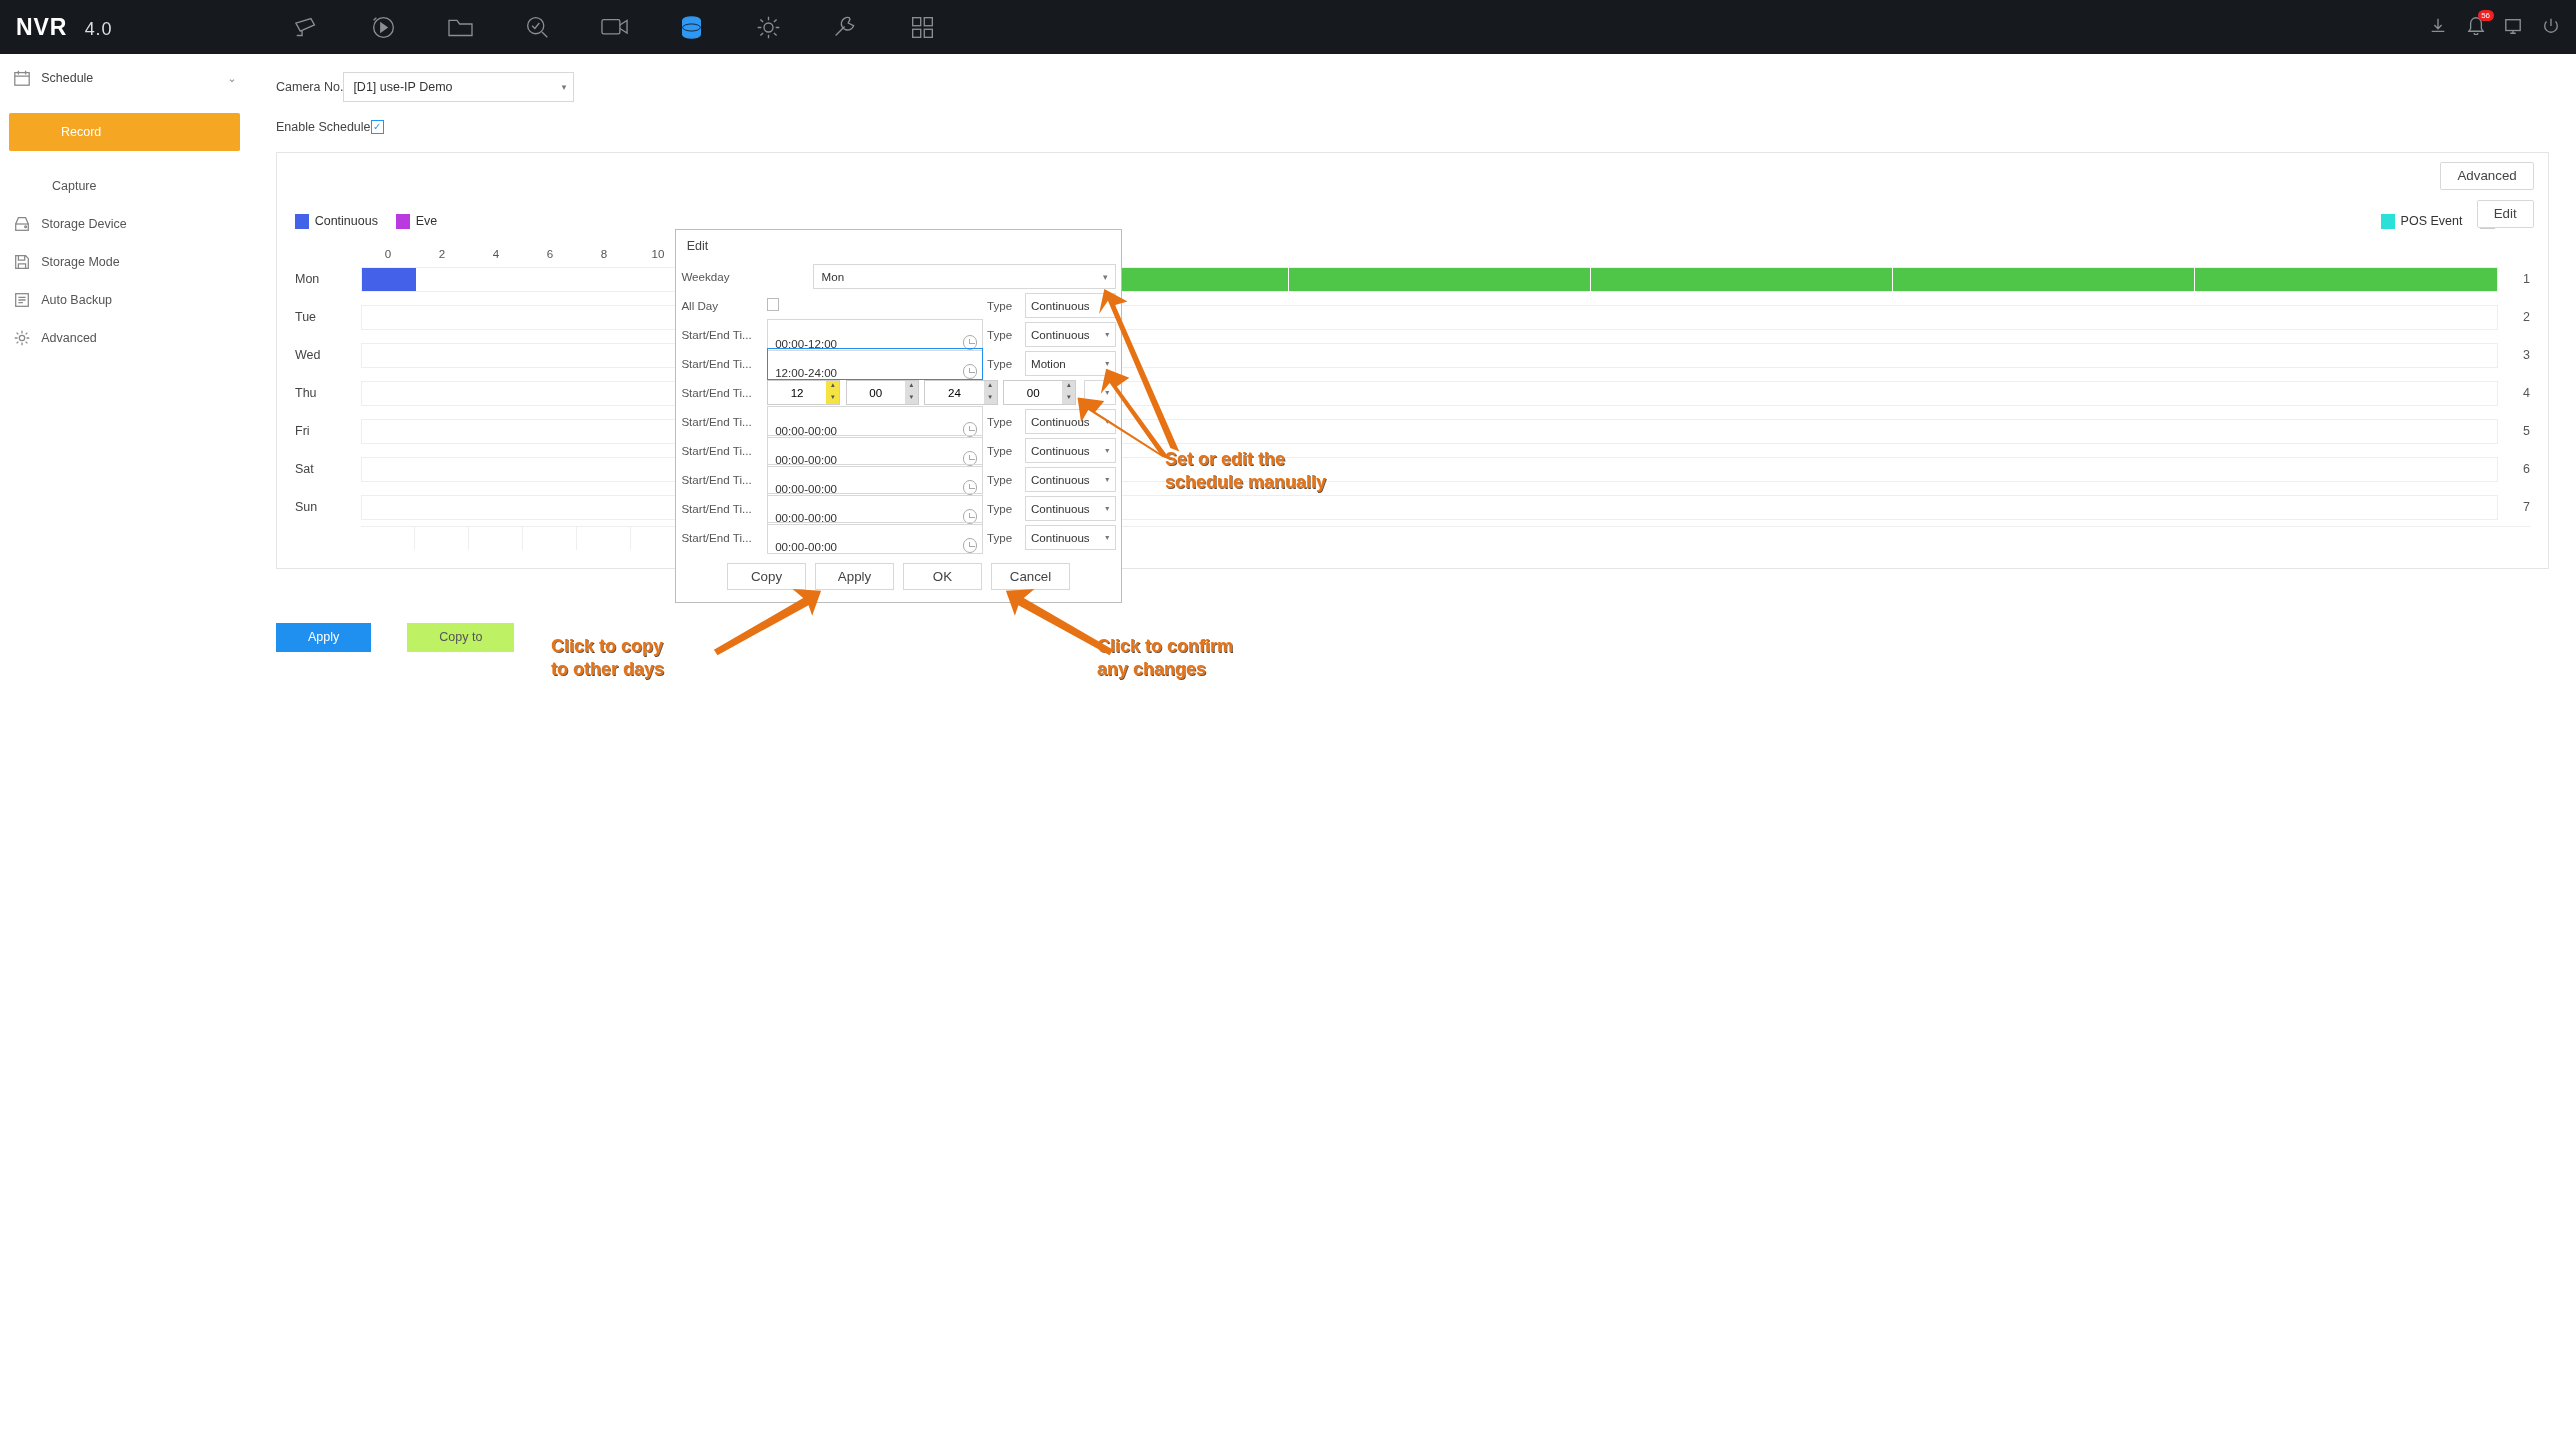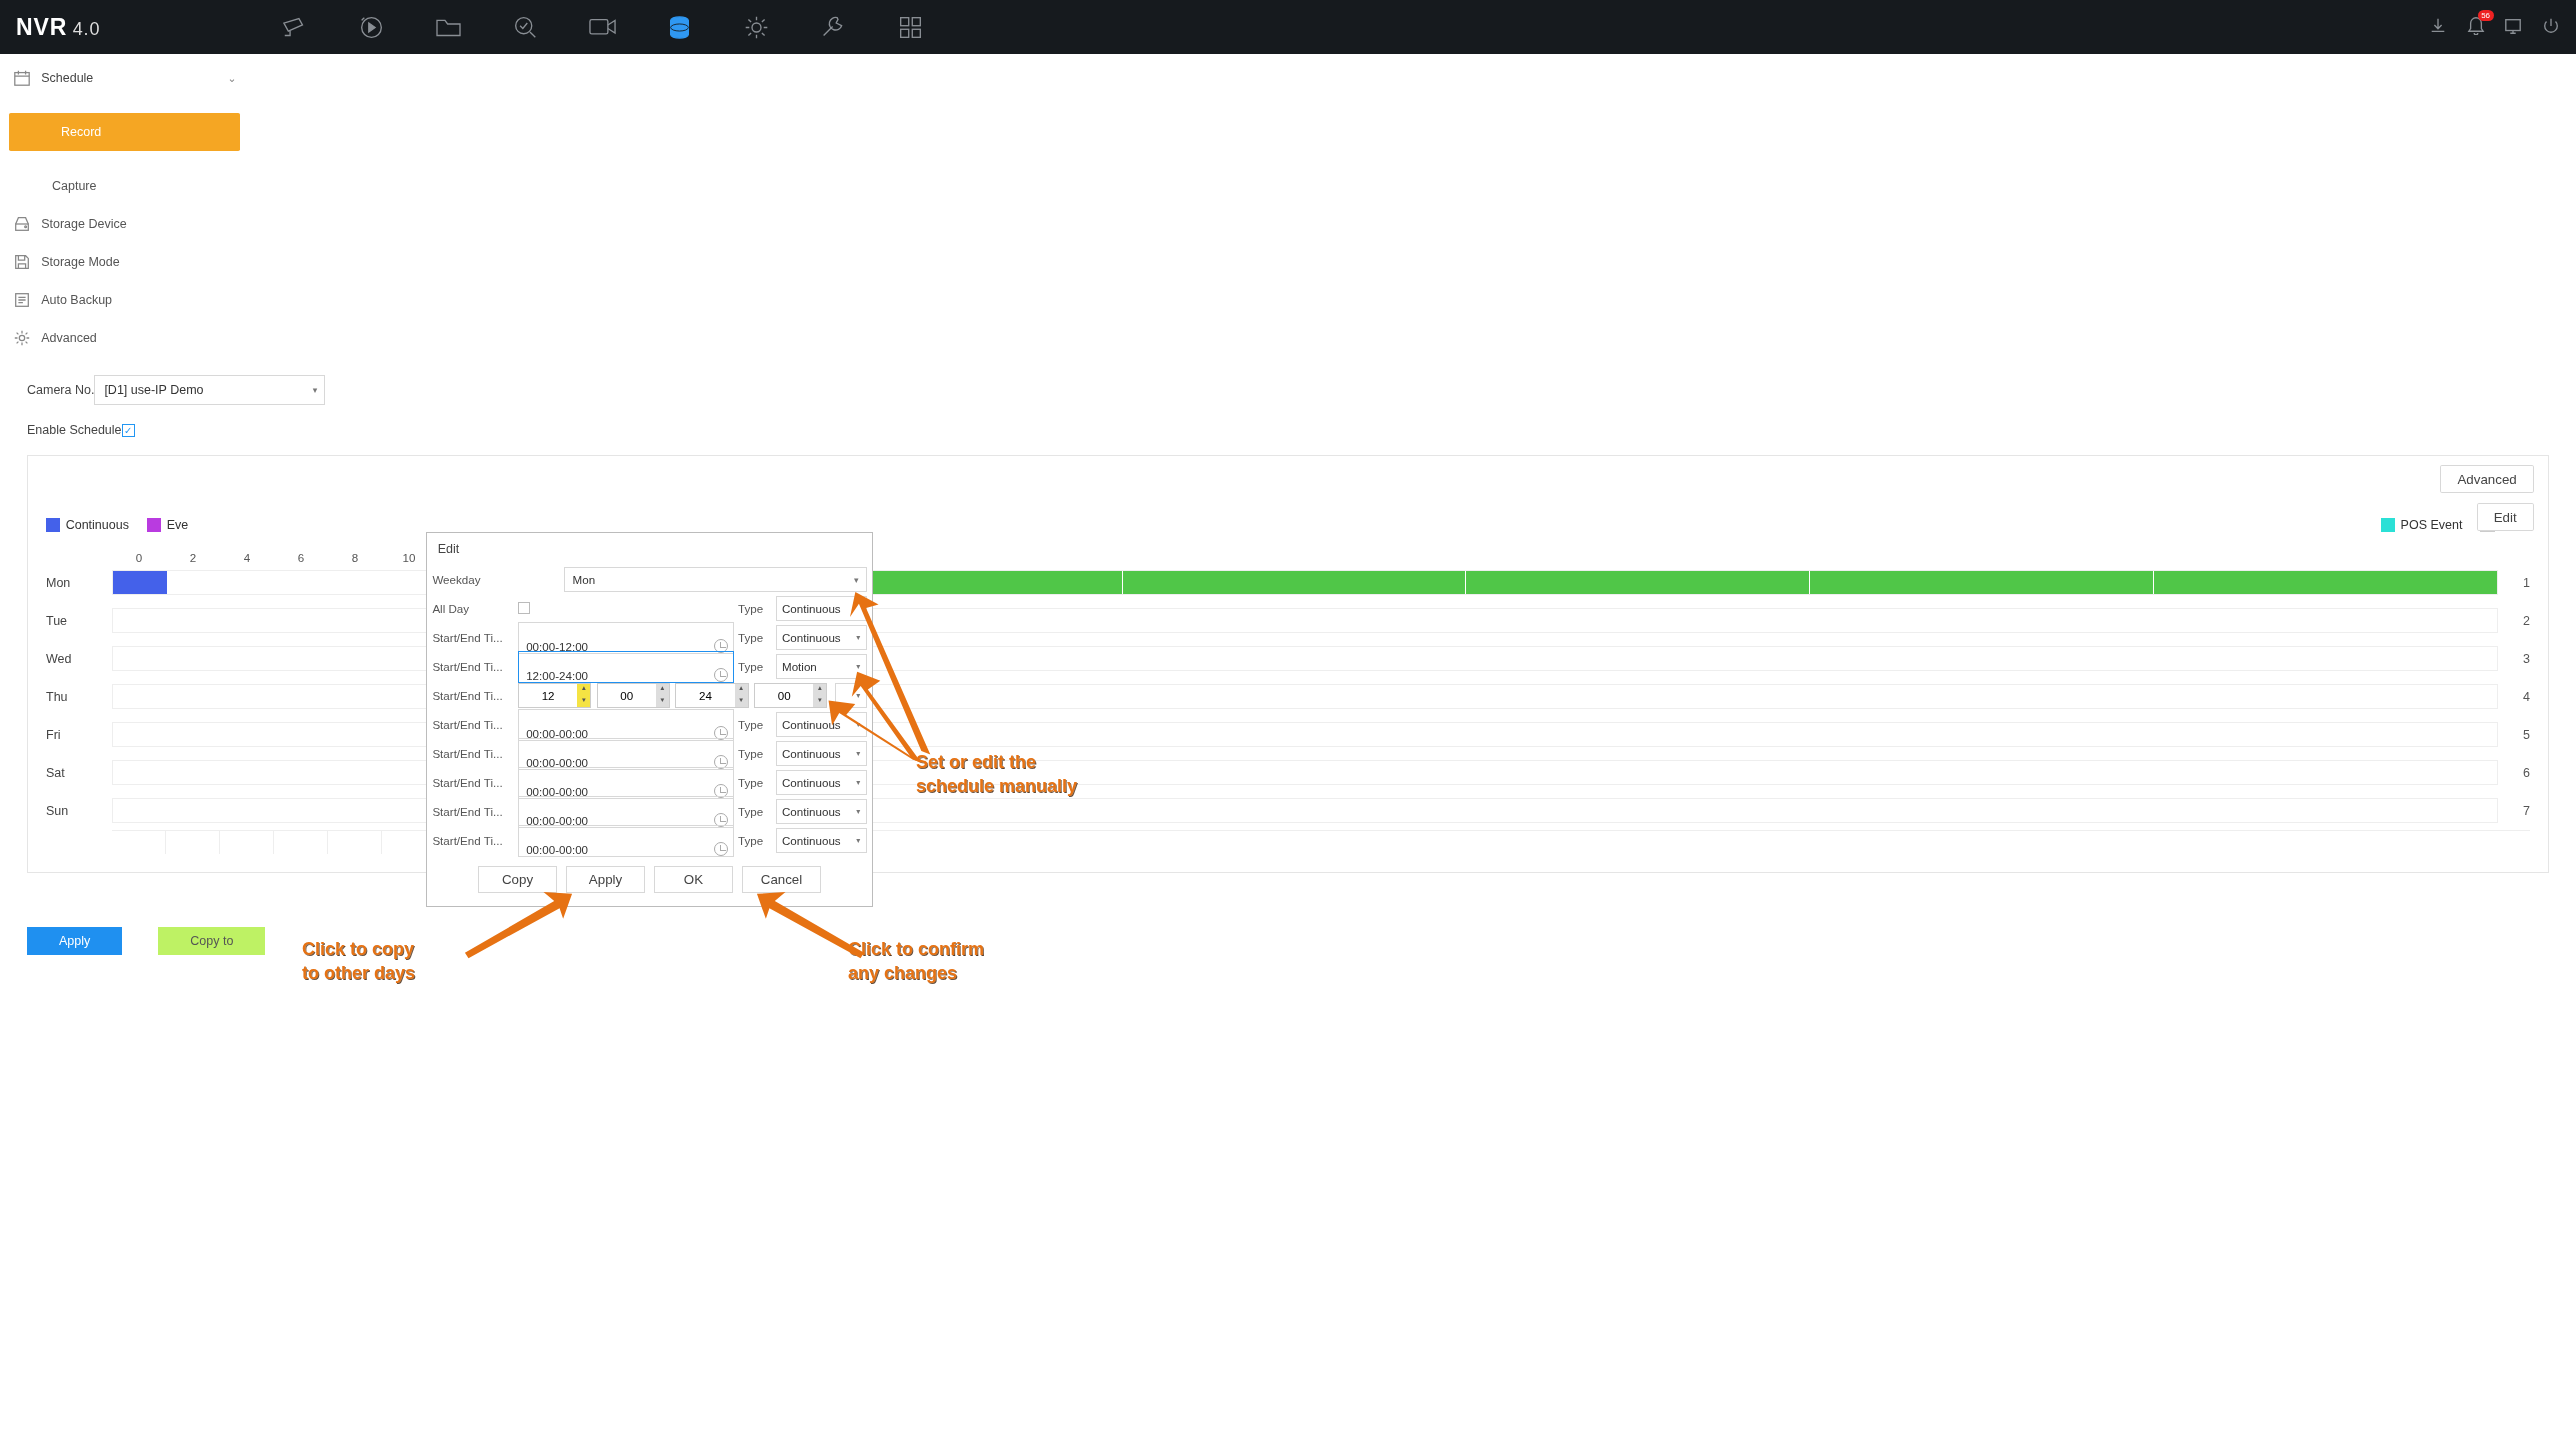--- a/index.html
+++ b/index.html
@@ -3,33 +3,33 @@
 <meta charset="utf-8">
 <style>
 * { box-sizing: border-box; margin: 0; padding: 0; }
 body { font-family: Arial, sans-serif; font-size: 12.5px; color: #333; background: #fff; }
 
 
 .header {
   background: #161a1e; height: 54px; display: flex; align-items: center;
   padding: 0 16px; color: #fff;
 }
-.logo { font-weight: bold; font-size: 23px; letter-spacing: 0.9px; display: flex; align-items: baseline; }
+.logo { font-weight: bold; font-size: 23px; letter-spacing: 0.9px; display: flex; align-items: baseline; gap: 12px; }
 .logo .ver { font-size: 18px; font-weight: normal; margin-left: 5.4px; color: #ddd;}
 .header-icons { display: flex; gap: 47px; margin-left: 179px; }
 .header-icons .hicon { width: 30px; height: 30px; display:flex; align-items:center; justify-content:center; cursor:pointer; }
 .header-icons .hicon svg { stroke: #8a8f95; fill:none; stroke-width:1.5; }
 .header-icons .hicon.active svg { stroke: #2f98f2; fill:#2f98f2; }
 .header-right { margin-left:auto; display:flex; gap:19.7px; align-items:center; }
 .header-right .ricon svg { stroke:#8a8f95; fill:none; stroke-width:1.5; }
 .badge { position:relative;}
 .badge::after { content:attr(data-badge); position:absolute; top:-5.4px; right:-9px; background:#e22; color:#fff; font-size:8px; padding:0.9px 3.6px; border-radius:6.3px;}
 
 
-.main { display:flex; height: calc(100vh - 54px); flex-direction: column; }
+.main { display:flex; height: calc(100vh - 54px); }
 .sidebar { width: 249px; background:#fff; border-right: none; padding-top:5.4px; }
 .side-item { display:flex; align-items:center; height:38px; padding:0 12.5px; cursor:pointer; color:#555;}
 .side-item.group { font-weight:normal; color:#444; justify-content:space-between;}
 .side-item.sub { padding-left:52px; }
 .side-item.active { background:#f5a623; color:#fff; margin:16px 9px; border-radius:1.8px; }
 .side-item .sicon { width:18px; height:18px; margin-right:10.7px; display:flex; align-items:center; justify-content:center;}
 .side-item .sicon svg { stroke:#888; fill:none; stroke-width:1.4;}
 .chev { font-size:10.7px; color:#888;}
 
 .content { flex:1; padding:18px 27px; position:relative; overflow:hidden;}

